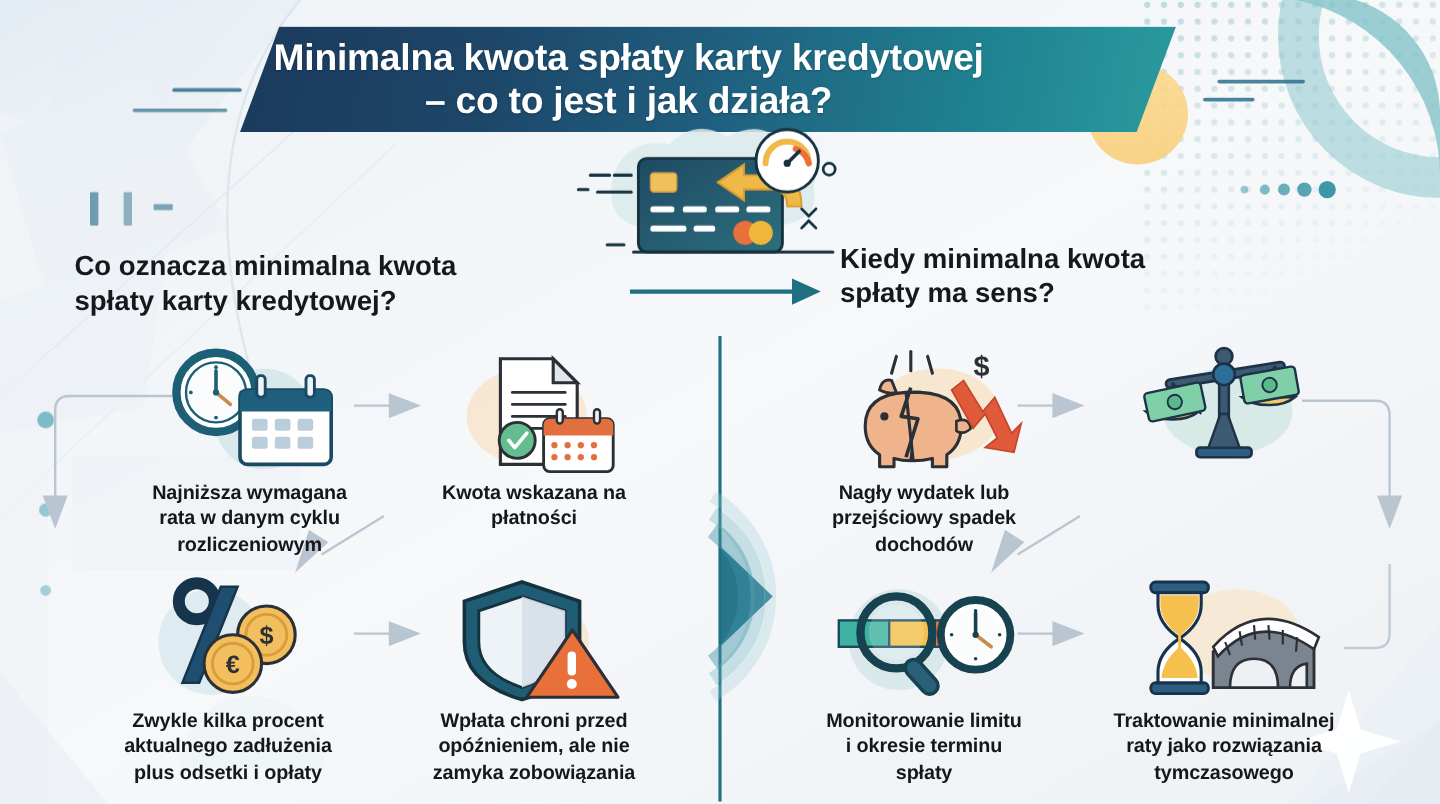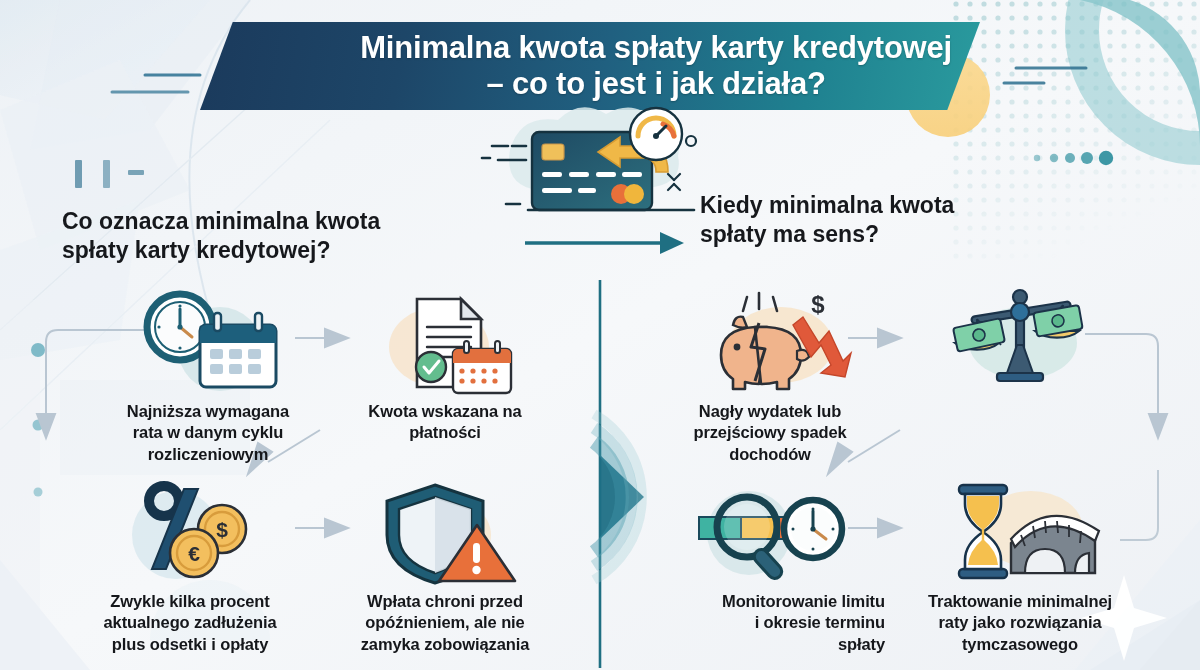--- a/index.html
+++ b/index.html
@@ -13,53 +13,53 @@
 
   
   .bg-svg{position:absolute;inset:0;width:1200px;height:670px;}
 
   
   .banner-wrap{position:absolute;left:200px;top:22px;width:780px;height:88px;}
   .banner{
     position:absolute;inset:0;
     background:linear-gradient(100deg,#1b3a5c 0%,#1d4668 26%,#206080 52%,#1f8190 78%,#2a9b9e 100%);
     clip-path:polygon(4.2% 0, 100% 0, 95.8% 100%, 0% 100%);
-    display:flex;align-items:center;justify-content:flex-end;
+    display:flex;align-items:center;justify-content:flex-start;
     box-shadow:0 2px 10px rgba(20,50,80,.18);
   }
   .banner-title{
     color:#ffffff;text-align:center;font-weight:bold;
     font-size:31px;line-height:1.17;letter-spacing:-.2px;
     text-shadow:0 1px 2px rgba(0,0,0,.25);
     padding:0 28px;
   }
 
   
   .hero{position:absolute;left:470px;top:104px;width:260px;height:110px;}
 
   
   .head{position:absolute;font-weight:bold;color:#16181c;
         font-size:23px;line-height:1.24;}
   .head.left{left:62px;top:207px;width:420px;}
-  .head.right{left:700px;top:191px;width:400px;}
+  .head.right{left:700px;top:201px;width:400px;}
 
   
   .card{position:absolute;width:230px;text-align:center;}
   .card .icon{height:110px;display:flex;align-items:center;justify-content:center;}
   .card .cap{
     margin-top:4px;font-size:16.5px;font-weight:bold;color:#15171b;
     line-height:1.30;letter-spacing:-.1px;
   }
   .c1{left:93px;top:287px;}
   .c2{left:330px;top:287px;}
   .c3{left:75px;top:477px;}
   .c4{left:330px;top:477px;}
   .c5{left:655px;top:287px;}
   .c6{left:905px;top:287px;}
-  .c7{left:655px;top:477px;text-align:right;}
+  .c7{left:655px;top:477px;}
   .c8{left:905px;top:477px;}
   .divider{position:absolute;left:0;top:0;width:1200px;height:670px;}
 </style>
 </head>
 <body>
 
 <div class="stage">
 
   <svg class="bg-svg" viewBox="0 0 1200 670">
     <defs>

